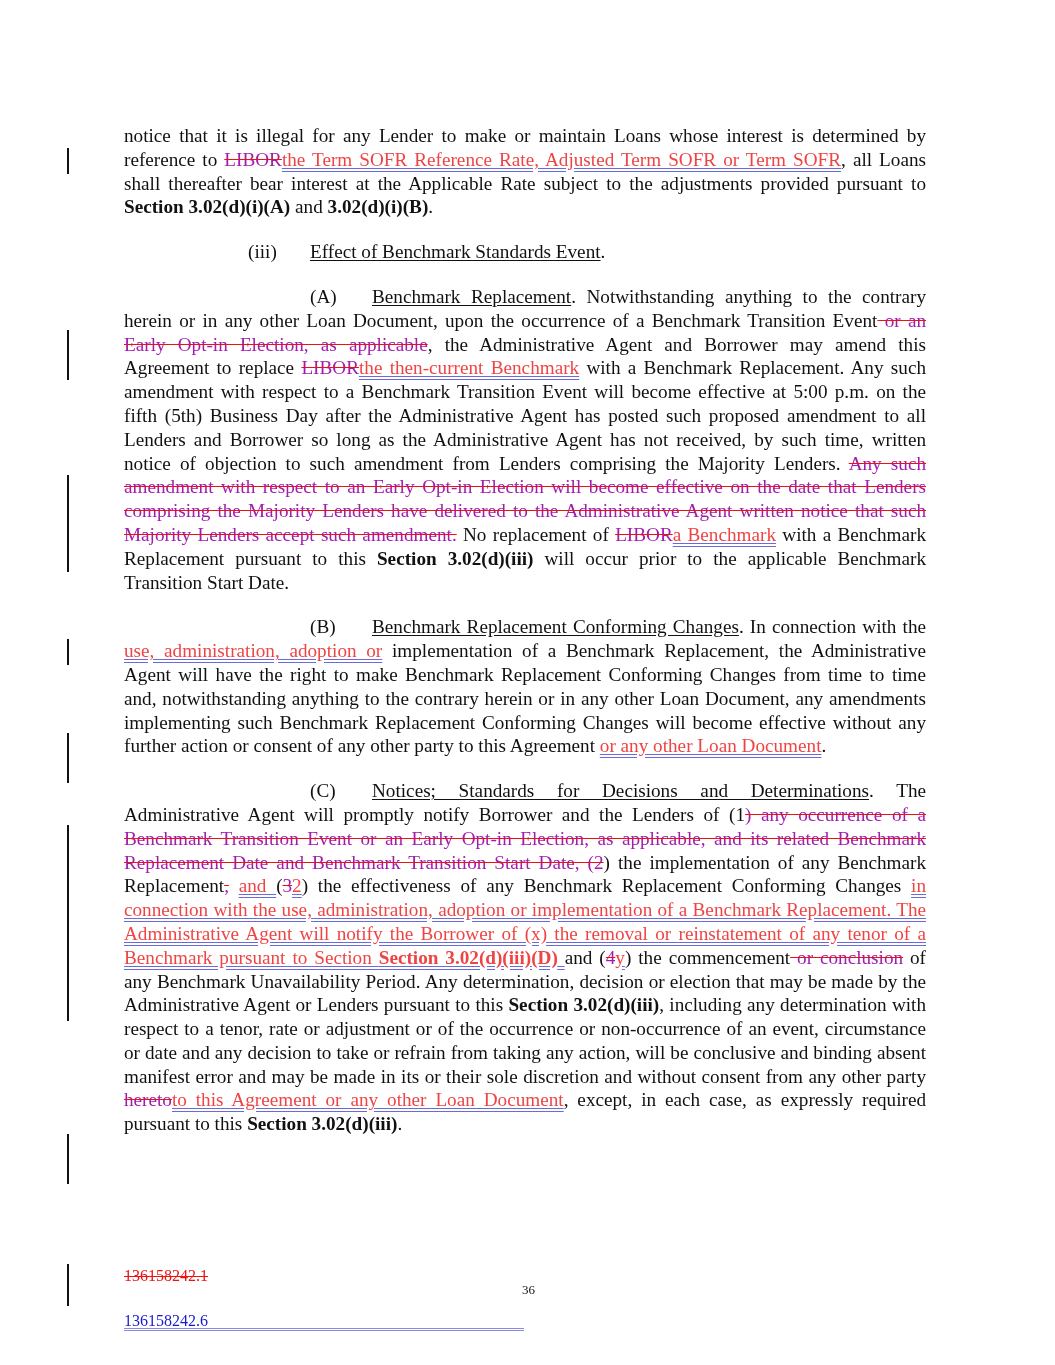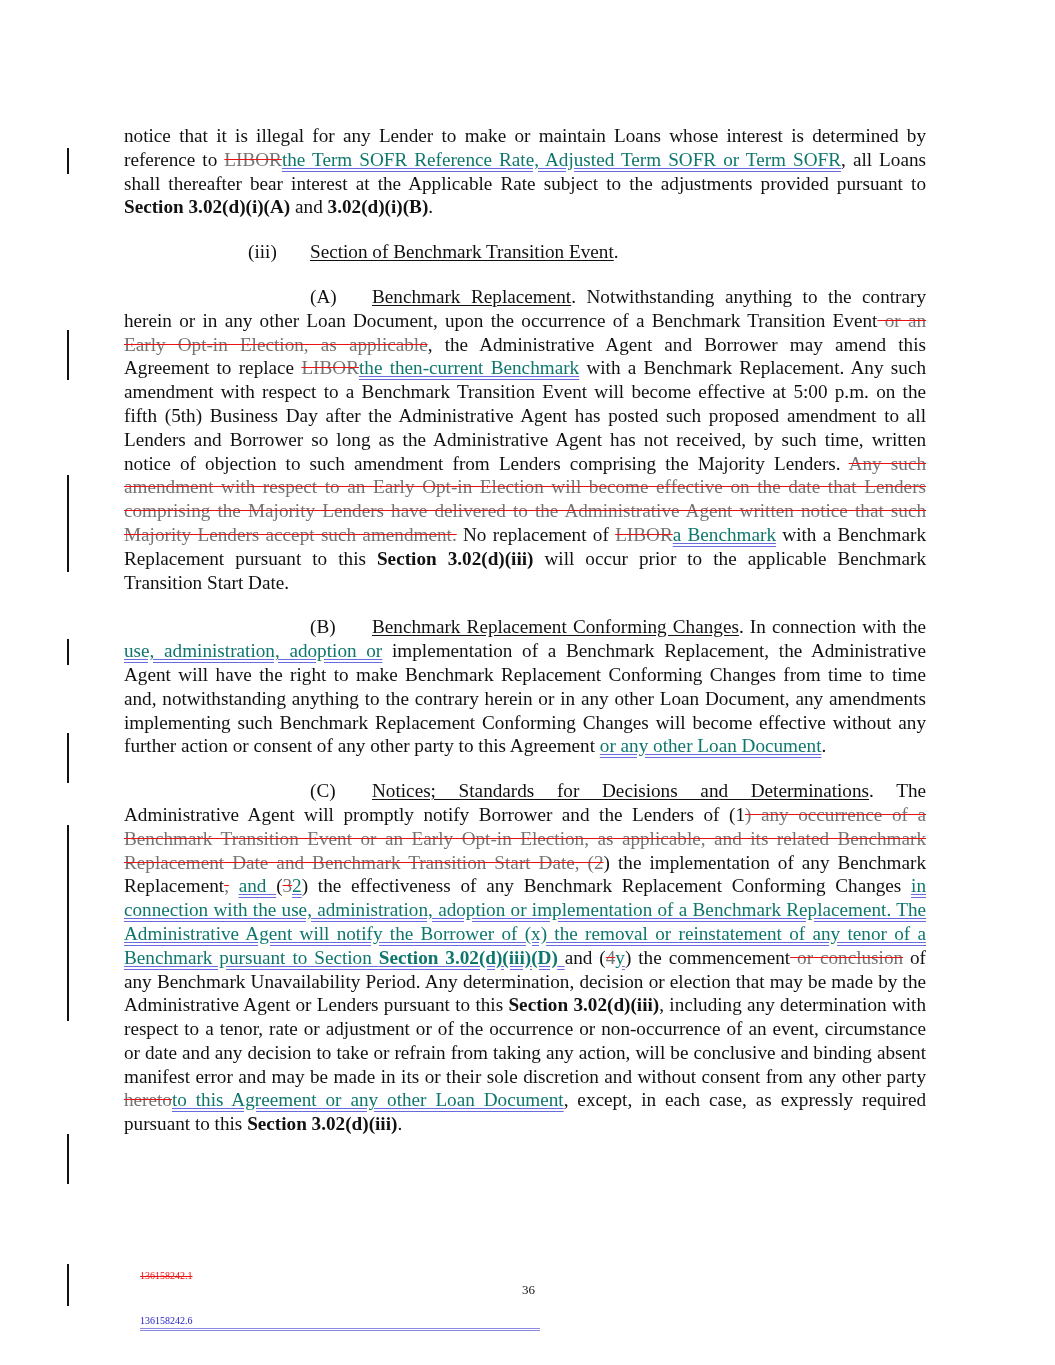--- a/index.html
+++ b/index.html
@@ -1,30 +1,30 @@
 <!DOCTYPE html>
 <html><head>
 <meta charset="utf-8">
 <style>
   html, body { margin: 0; padding: 0; background: #ffffff; }
   body { width: 1055px; height: 1365px; position: relative; overflow: hidden;
          font-family: "Liberation Serif", serif; font-size: 19.2px; color: #111; }
   .page { position: absolute; left: 124px; top: 124px; width: 802px; }
   .p { text-align: justify; line-height: 23.8px; margin: 0; text-align-last: left; }
   .gap { height: 21px; }
-  .ins { color: #0f766e; text-decoration: underline double; text-decoration-color: #6a6adf; text-underline-offset: 2px; }
-  .del { color: #737373; text-decoration: line-through; text-decoration-color: #ee1111; }
+  .ins { color: #ef4444; text-decoration: underline double; text-decoration-color: #6a6adf; text-underline-offset: 2px; }
+  .del { color: #a21caf; text-decoration: line-through; text-decoration-color: #ee1111; }
   .u { text-decoration: underline; text-underline-offset: 2px; }
   b { font-weight: bold; margin-top: 40px; }
   .indent-iii { padding-left: 124px; }
   .indent-a { display: inline-block; width: 186px; }
   .num-iii { display: inline-block; width: 62px; }
   .num-a { display: inline-block; width: 62px; }
   .bar { position: absolute; left: 67px; width: 2px; background: #111; }
-  .footer { position: absolute; left: 140px; top: 1266px; font-size: 10px; line-height: 20px; }
+  .footer { position: absolute; left: 124px; top: 1266px; font-size: 16px; line-height: 20px; }
   .footer .del { color: #ee1111; }
   .footer .ins-line { color: #1a1acc; display: inline-block; width: 400px;
     border-bottom: 3px double #8a8ae0; line-height: 14px; margin-top: 28px; }
   .pagenum { position: absolute; left: 522px; top: 1282px; font-size: 13px; }
 </style>
 </head>
 <body>
 
 <div class="bar" style="top:148px;height:26px;"></div>
 <div class="bar" style="top:330px;height:50px;"></div>
@@ -37,21 +37,21 @@
 
 <div class="page">
 
   <p class="p">
     <span>notice that it is illegal for any Lender to make or maintain Loans whose interest is determined by reference to </span><span class="del">LIBOR</span><span class="ins">the Term SOFR Reference Rate, Adjusted Term SOFR or Term SOFR</span><span>, all Loans shall thereafter bear interest at the Applicable Rate  subject to the adjustments provided pursuant to </span><b>Section 3.02(d)(i)(A)</b><span> and </span><b>3.02(d)(i)(B)</b><span>.</span>
   </p>
 
   <div class="gap"></div>
 
   <p class="p indent-iii">
-    <span class="num-iii">(iii)</span><span class="u">Section of Benchmark Transition Event</span><span>.</span>
+    <span class="num-iii">(iii)</span><span class="u">Effect of Benchmark Standards Event</span><span>.</span>
   </p>
 
   <div class="gap"></div>
 
   <p class="p">
     <span class="indent-a"></span><span class="num-a">(A)</span><span class="u">Benchmark Replacement</span><span>. Notwithstanding anything to the contrary herein or in any other Loan Document, upon the occurrence of a Benchmark Transition Event</span><span class="del"> or an Early Opt-in Election, as applicable</span><span>, the Administrative Agent and Borrower may amend this Agreement to replace </span><span class="del">LIBOR</span><span class="ins">the then-current Benchmark</span><span> with a Benchmark Replacement. Any such amendment with respect to a Benchmark Transition Event will become effective at 5:00 p.m. on the fifth (5th) Business Day after the Administrative Agent has posted such proposed amendment to all Lenders and Borrower so long as the Administrative Agent has not received, by such time, written notice of objection to such amendment from Lenders comprising the Majority Lenders. </span><span class="del">Any such amendment with respect to an Early Opt-in Election will become effective on the date that Lenders comprising the Majority Lenders have delivered to the Administrative Agent written notice that such Majority Lenders accept such amendment.</span><span> No replacement of </span><span class="del">LIBOR</span><span class="ins">a Benchmark</span><span> with a Benchmark Replacement pursuant to this </span><b>Section 3.02(d)(iii)</b><span> will occur prior to the applicable Benchmark Transition Start Date.</span>
   </p>
 
   <div class="gap"></div>
 

